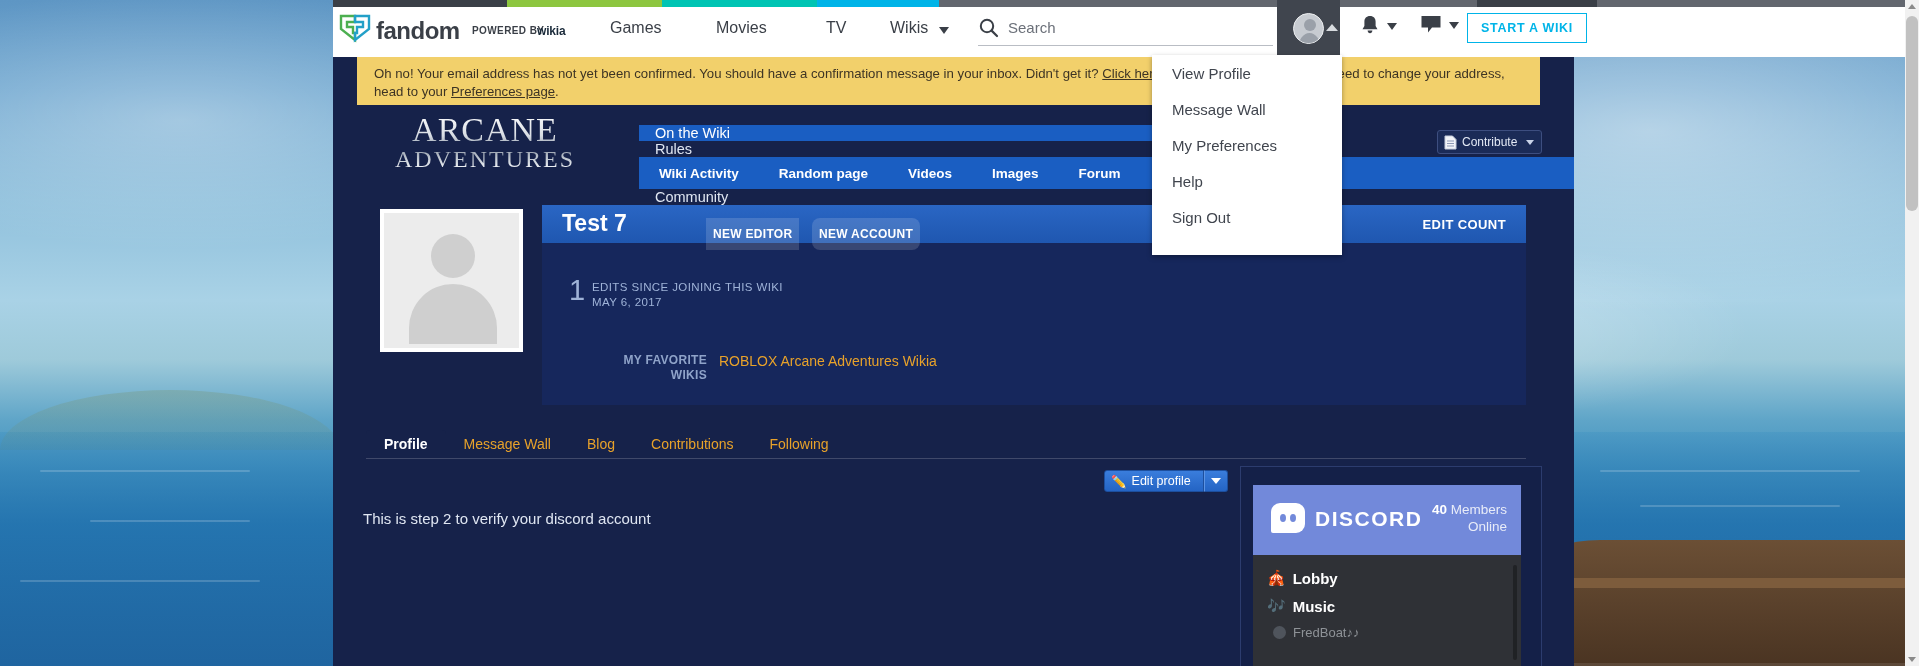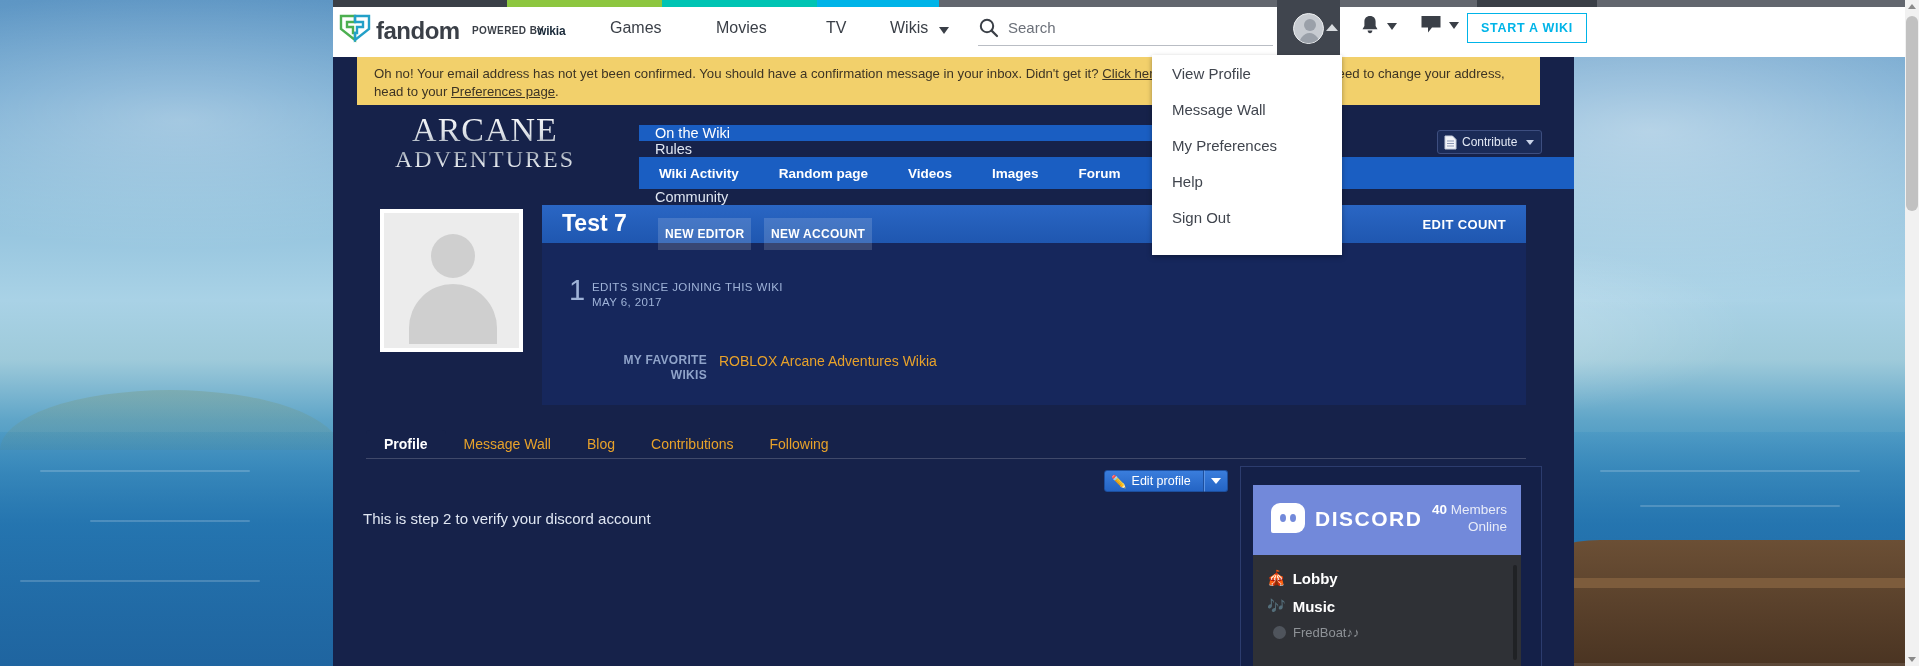--- a/index.html
+++ b/index.html
@@ -221,21 +221,21 @@
     position:absolute; left:542px; top:243px; width:984px; height:162px;
     background:#16275c; z-index:24;
   }
   #username{
     position:absolute; left:20px; top:5px; font-size:23px; font-weight:bold; color:#fff;
   }
   .tag{
     position:absolute; top:13px; height:19px; padding:16px 7px;
     background:rgba(255,255,255,.15); color:#fff;
     font-size:12px; font-weight:bold; letter-spacing:.3px;
-    display:flex; align-items:center;
+    display:flex; align-items:center;margin-left:48px;
   }
   #edit-count-label{
     position:absolute; right:20px; top:12px; font-size:13px; font-weight:bold;
     color:#fff; letter-spacing:.4px; cursor:pointer;
   }
   #edits-number{
     position:absolute; left:27px; top:32px; font-size:29px; color:#9fb3d8;
     font-family:"Liberation Sans", sans-serif; line-height:30px;
   }
   #edits-text{
@@ -470,21 +470,21 @@
   </div>
   <div id="fav-label" style="left:20px;width:145px;">
     MY FAVORITE<br>WIKIS
   </div>
   <div id="fav-link" style="left:177px;">ROBLOX Arcane Adventures Wikia</div>
 </div>
 
 <div id="masthead">
   <div id="username">Test 7</div>
   <div class="tag" style="left:116px;">NEW EDITOR</div>
-  <div class="tag" style="left:222px;">NEW ACCOUNT</div>
+  <div class="tag" style="left:222px;border-radius:8px;">NEW ACCOUNT</div>
   <div id="edit-count-label">EDIT COUNT</div>
 </div>
 
 <div id="ptab-underline"></div>
 <div id="profile-tabs">
   <div class="ptab active">Profile</div>
   <div class="ptab">Message Wall</div>
   <div class="ptab">Blog</div>
   <div class="ptab">Contributions</div>
   <div class="ptab">Following</div>

